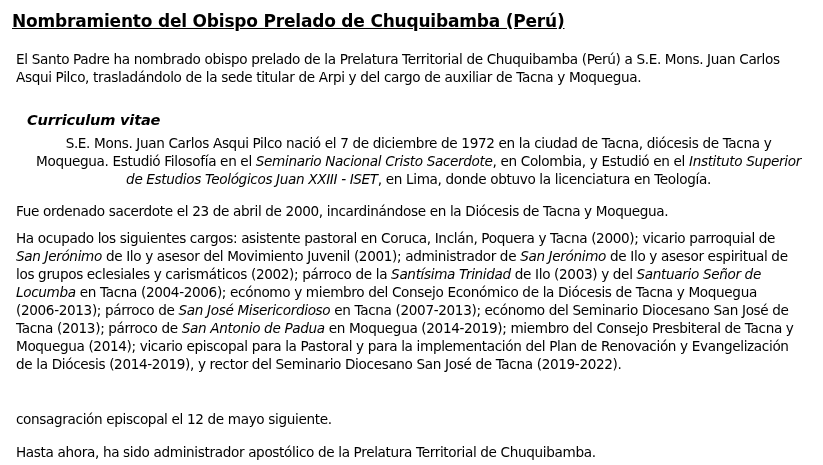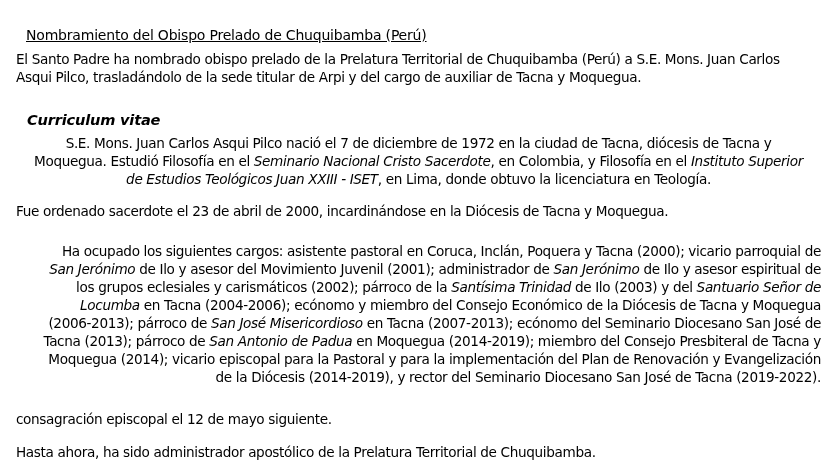--- a/index.html
+++ b/index.html
@@ -7,53 +7,53 @@
     width: 823px; height: 465px; overflow: hidden;
     font-family: "DejaVu Sans", sans-serif;
     color: #000000;
   }
   .doc {
     position: absolute; left: 12px; top: 0; width: 805px;
     font-size: 13.6px; line-height: 18px; letter-spacing: -0.35px;
   }
   .title {
     position: absolute; top: 12px; left: 0;
-    font-weight: normal; text-decoration: underline; font-size: 14px;
-    letter-spacing: -0.2px; margin: 14px;
+    font-weight: bold; text-decoration: underline; font-size: 17px;
+    letter-spacing: -0.2px; margin: 0;
   }
   .subtitle {
     position: absolute; top: 96px; left: 0;
     font-weight: bold; font-style: italic; font-size: 14.6px;
     margin: 15px; letter-spacing: -0.2px;
   }
   p { margin: 4px; position: absolute; left: 0; width: 805px; }
   #p1 { top: 46px; }
   #p2 { top: 130px; text-align: center; }
   #p3 { top: 198px; }
-  #p4 { top: 238px; text-align: right; }
+  #p4 { top: 225px; }
   #p5 { top: 388px; }
   #p6 { top: 439px; }
   i { }
 </style>
 </head>
 <body>
 
 <div class="doc">
   <h1 class="title">Nombramiento del Obispo Prelado de Chuquibamba (Perú)</h1>
 
   <p id="p1">
     <span>El Santo Padre ha nombrado obispo prelado de la Prelatura Territorial de Chuquibamba (Perú) a S.E. Mons. Juan Carlos</span><br>
     <span>Asqui Pilco, trasladándolo de la sede titular de Arpi y del cargo de auxiliar de Tacna y Moquegua.</span>
   </p>
 
   <h2 class="subtitle">Curriculum vitae</h2>
 
   <p id="p2">
     <span>S.E. Mons. Juan Carlos Asqui Pilco nació el 7 de diciembre de 1972 en la ciudad de Tacna, diócesis de Tacna y</span><br>
-    <span>Moquegua. Estudió Filosofía en el </span><i>Seminario Nacional Cristo Sacerdote</i><span>, en Colombia, y Filosofía en el </span><i>Instituto Superior</i><br>
+    <span>Moquegua. Estudió Filosofía en el </span><i>Seminario Nacional Cristo Sacerdote</i><span>, en Colombia, y Estudió en el </span><i>Instituto Superior</i><br>
     <i>de Estudios Teológicos Juan XXIII - ISET</i><span>, en Lima, donde obtuvo la licenciatura en Teología.</span>
   </p>
 
   <p id="p3">Fue ordenado sacerdote el 23 de abril de 2000, incardinándose en la Diócesis de Tacna y Moquegua.</p>
 
   <p id="p4">
     <span>Ha ocupado los siguientes cargos: asistente pastoral en Coruca, Inclán, Poquera y Tacna (2000); vicario parroquial de</span><br>
     <i>San Jerónimo</i><span> de Ilo y asesor del Movimiento Juvenil (2001); administrador de </span><i>San Jerónimo</i><span> de Ilo y asesor espiritual de</span><br>
     <span>los grupos eclesiales y carismáticos (2002); párroco de la </span><i>Santísima Trinidad</i><span> de Ilo (2003) y del </span><i>Santuario Señor de</i><br>
     <i>Locumba</i><span> en Tacna (2004-2006); ecónomo y miembro del Consejo Económico de la Diócesis de Tacna y Moquegua</span><br>

